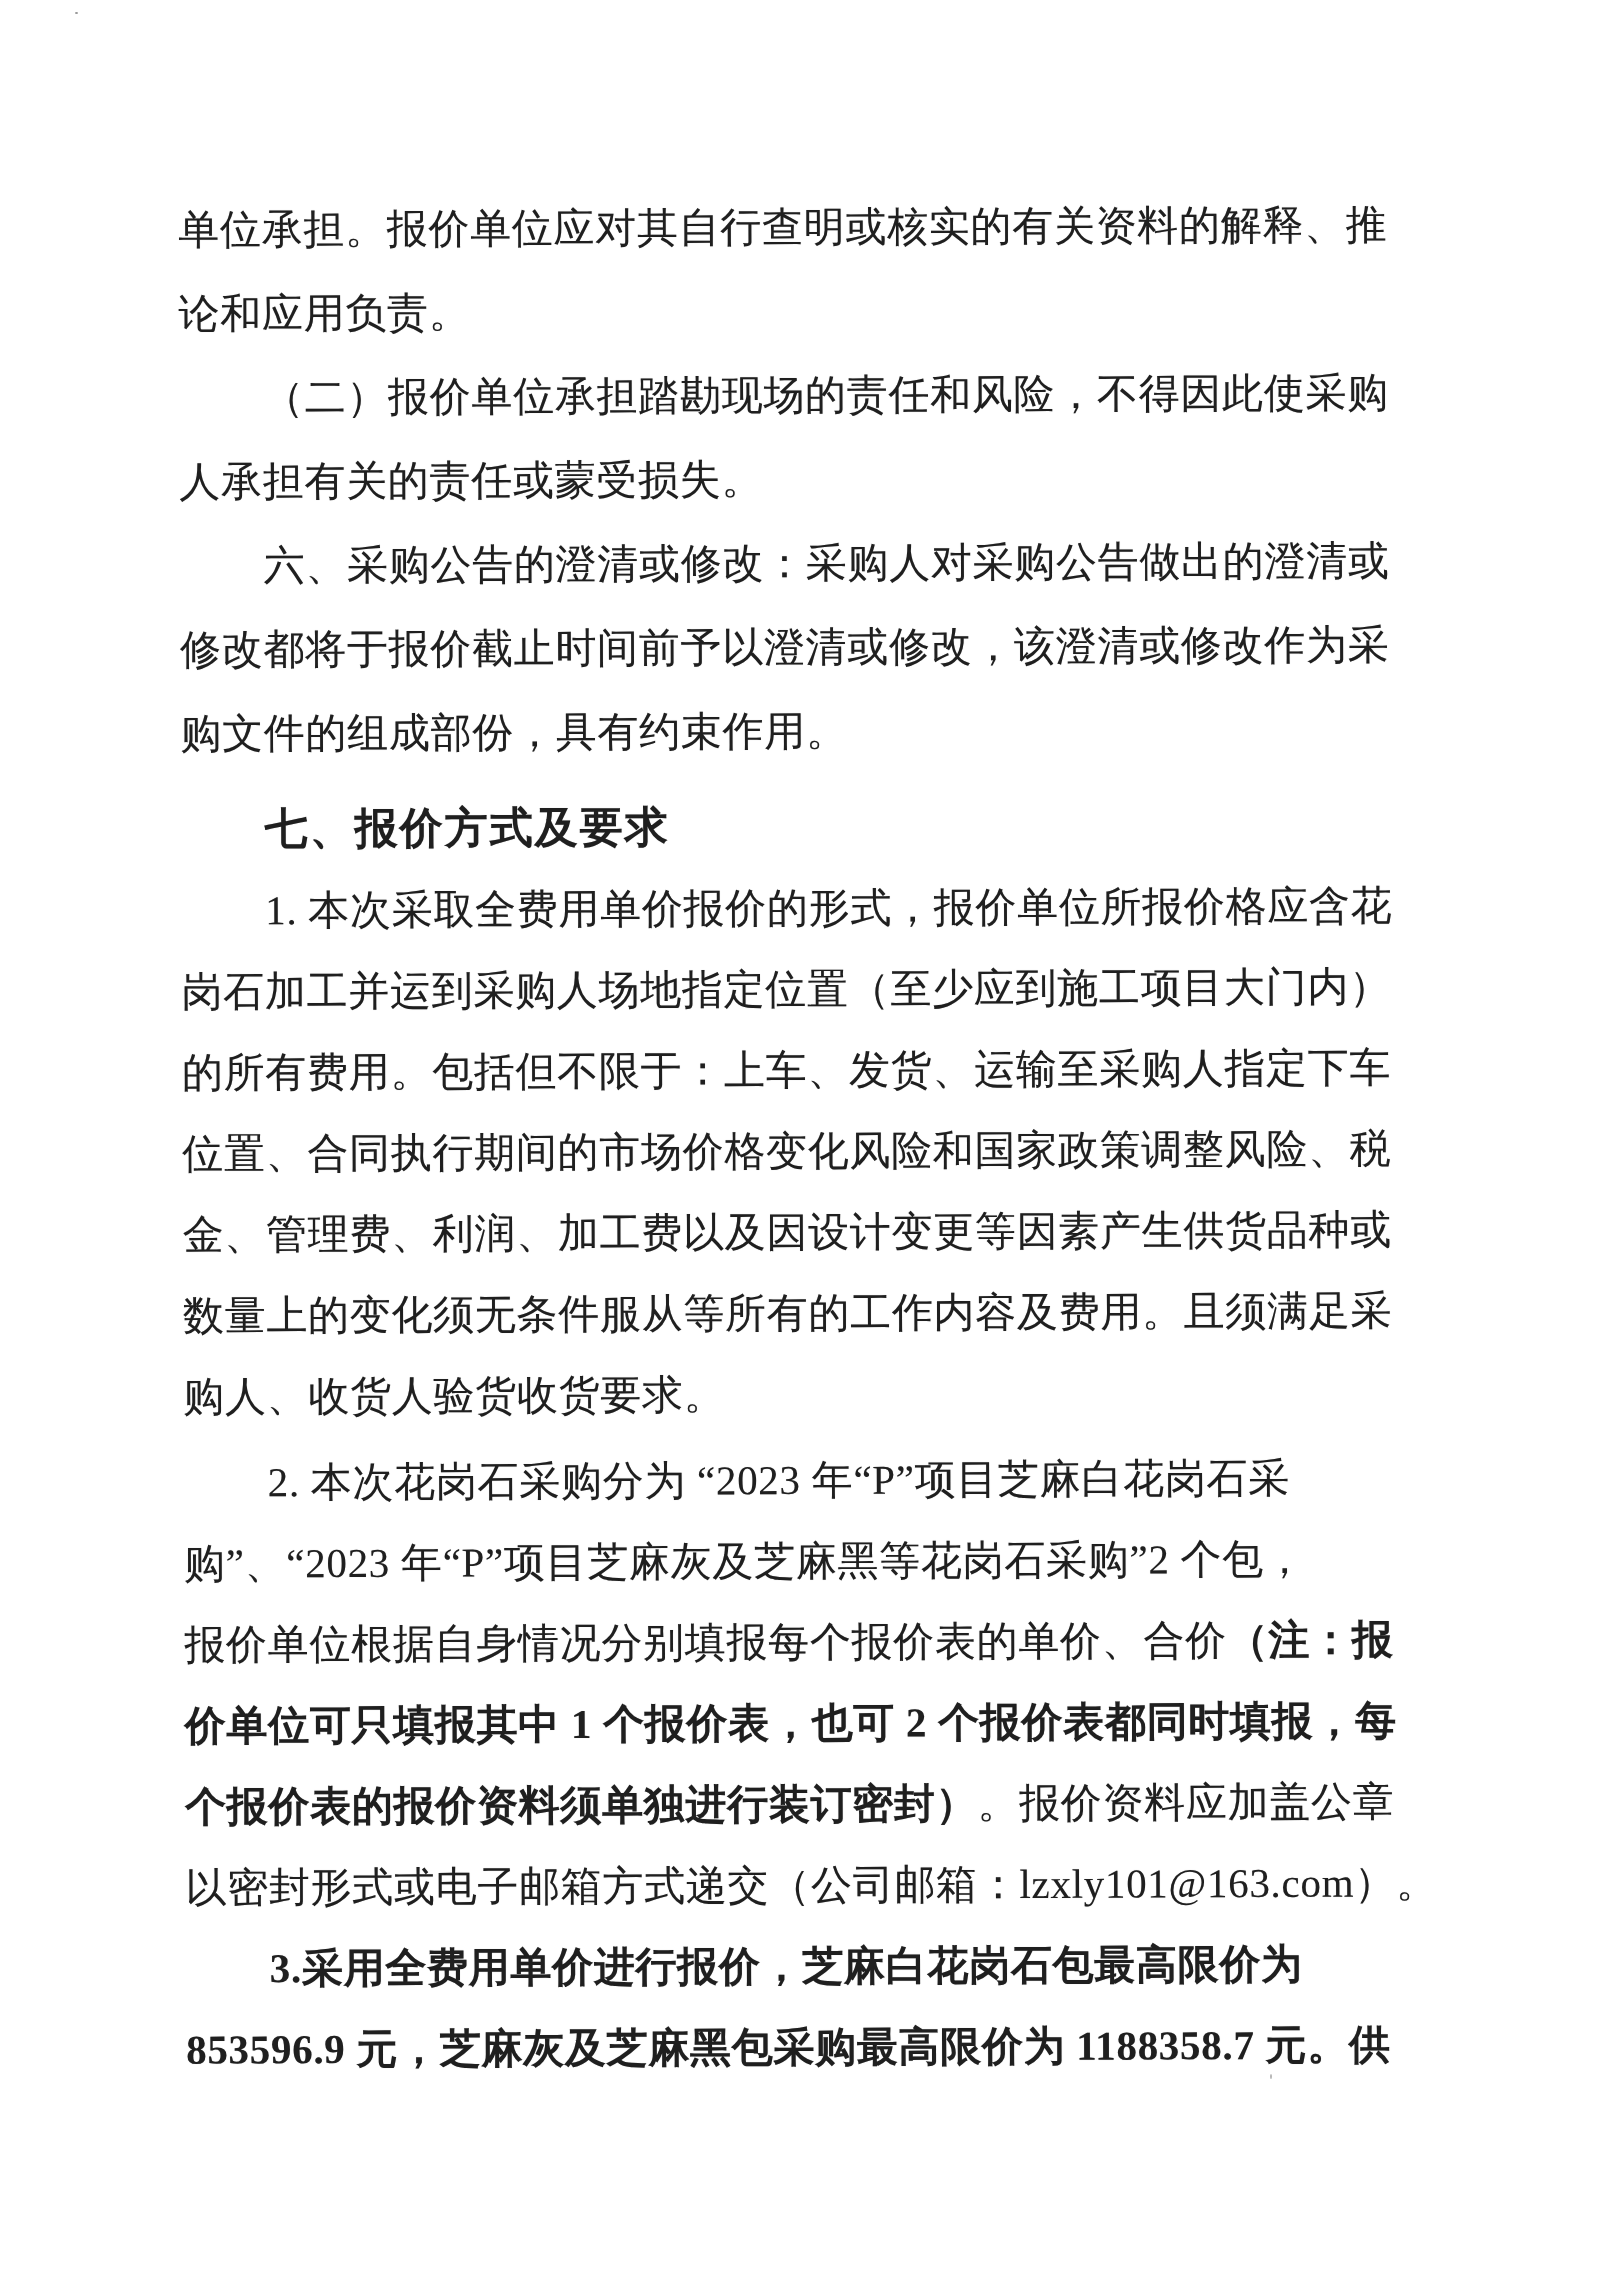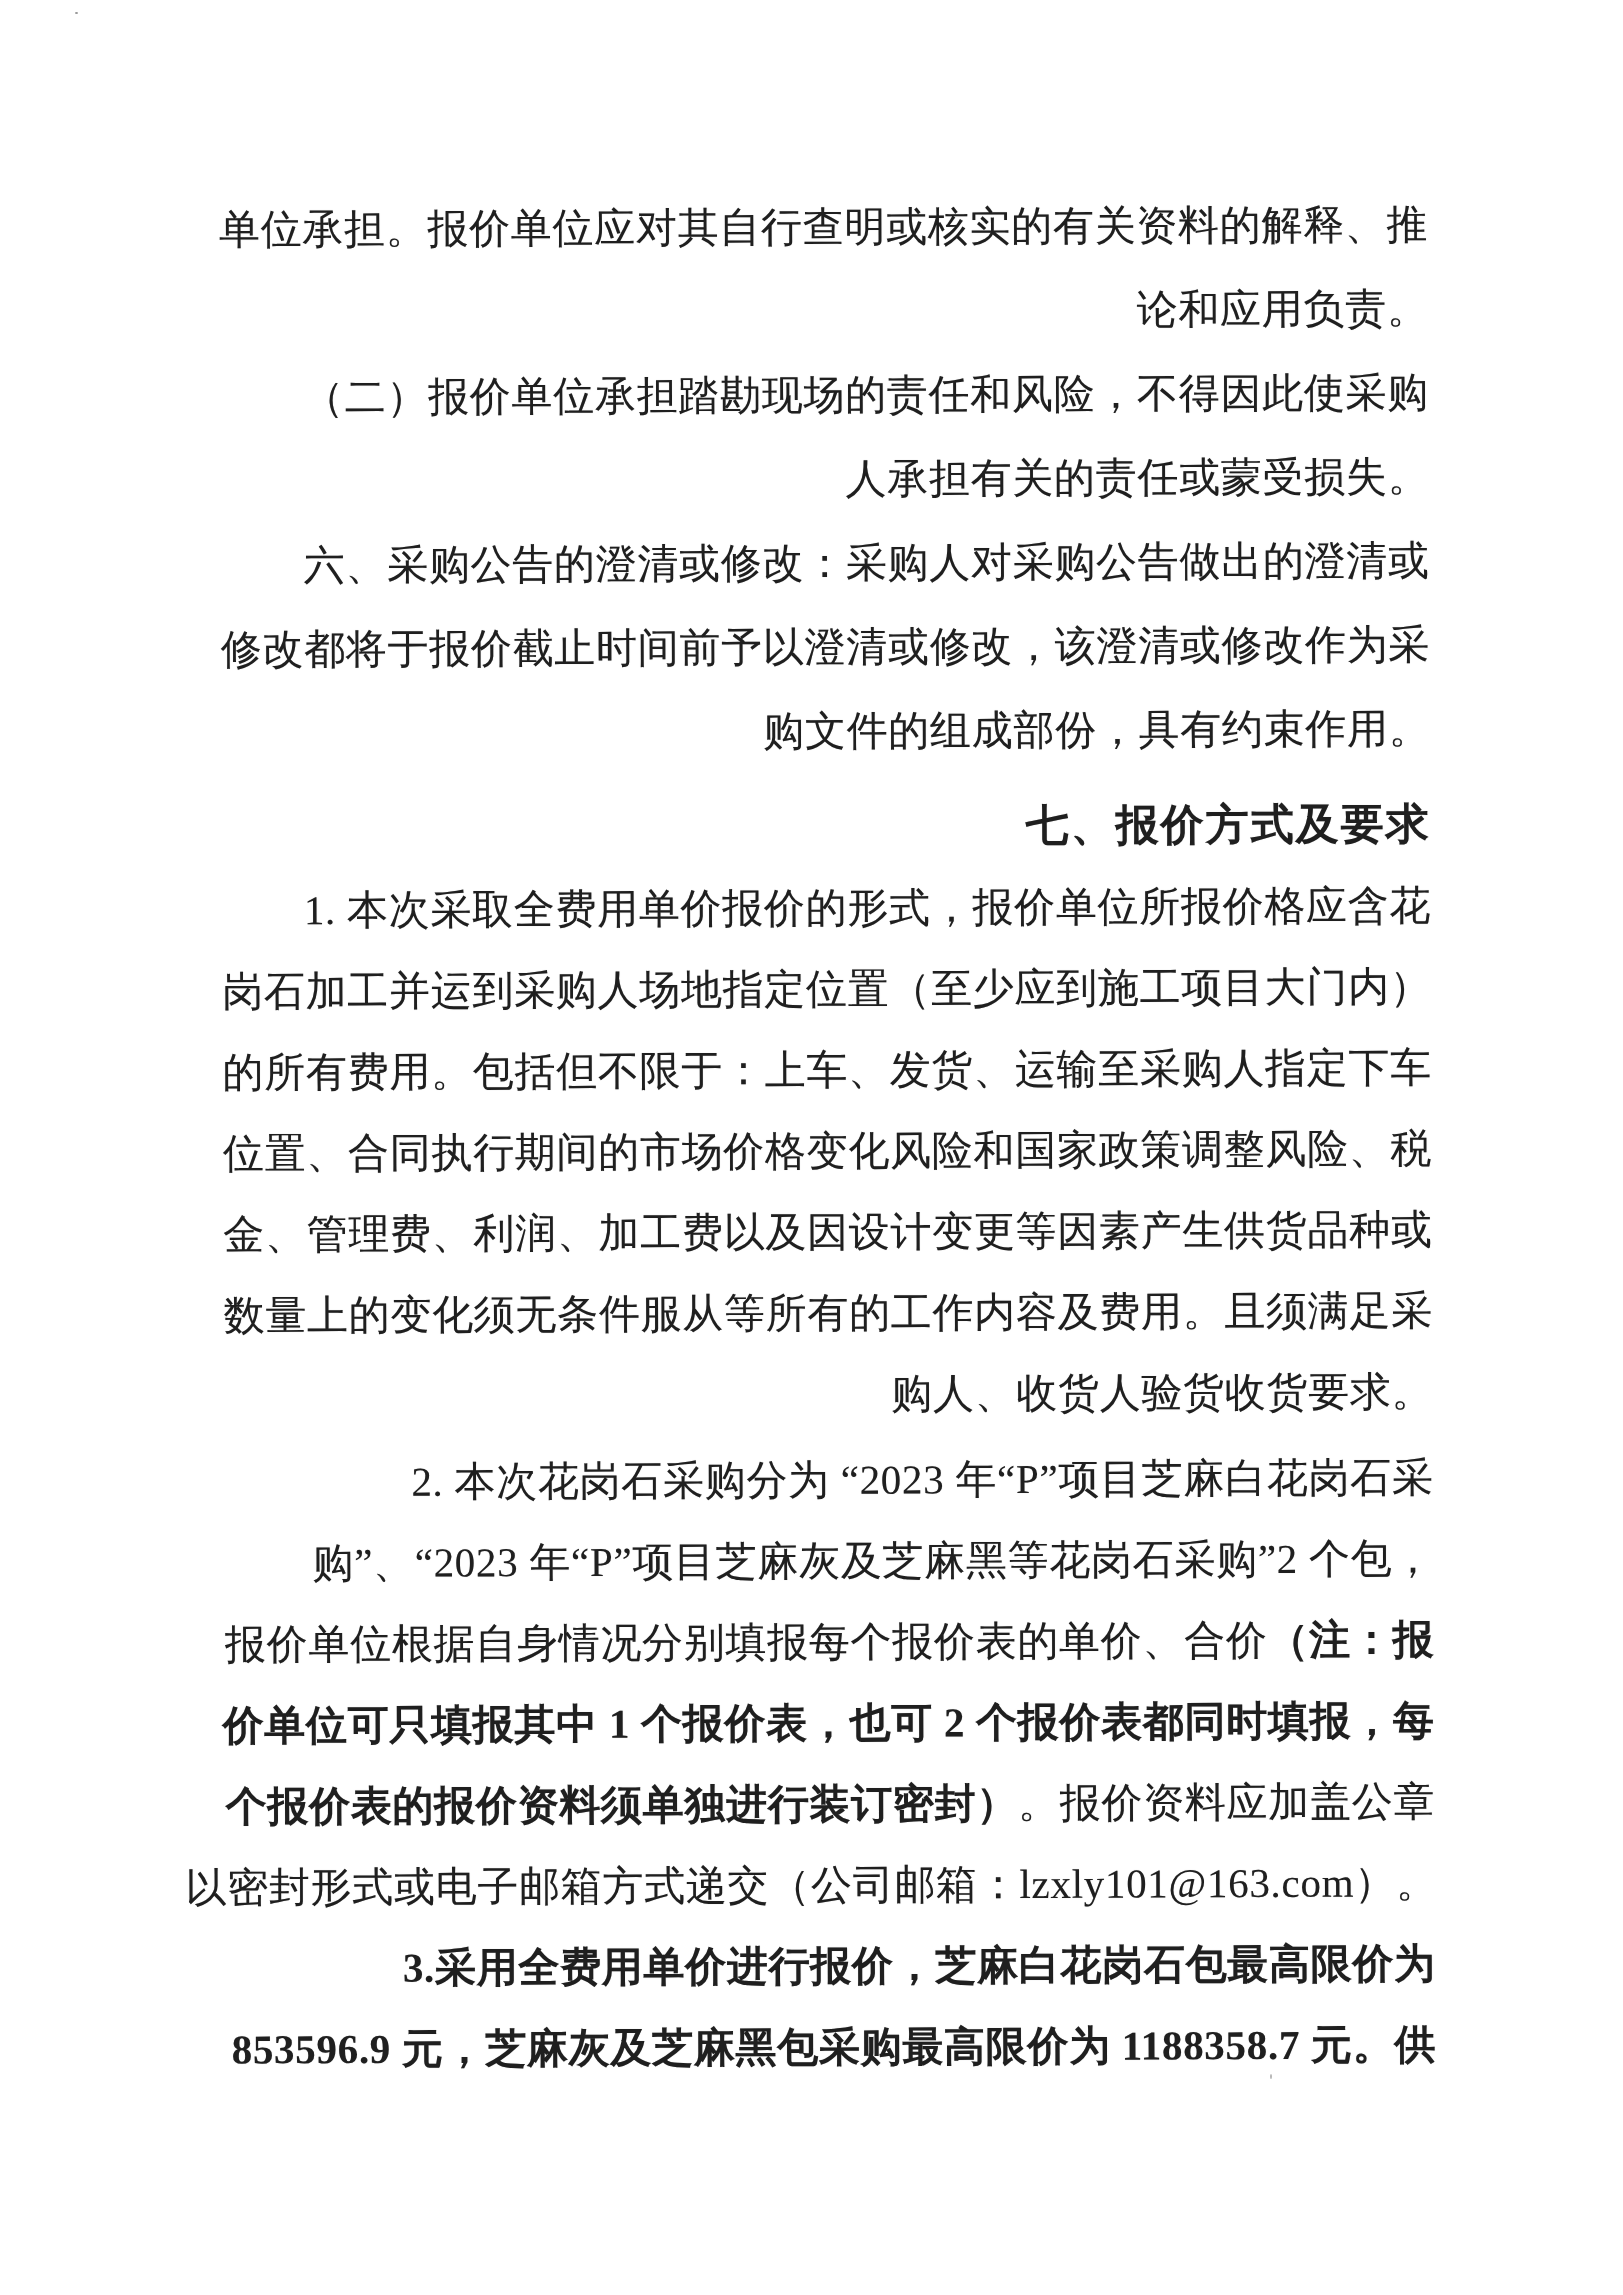--- a/index.html
+++ b/index.html
@@ -4,21 +4,20 @@
 <title>Document</title>
 <style>
   html,body{margin:0;padding:0;background:#8a8a8a;}
   .page{
     position:relative;
     width:1623px;height:2295px;
     background:#ffffff;
     overflow:hidden;
     font-family:"Liberation Serif","DejaVu Serif",serif;
     color:#1f1f1f;
-    text-align:right;
   }
   .content{
     position:absolute;
     left:178px;top:185px;
     width:1250px;
     transform:rotate(-0.25deg);
     transform-origin:50% 0;
     text-shadow:0 0 0.7px rgba(20,20,20,.38);
   }
   .line{

